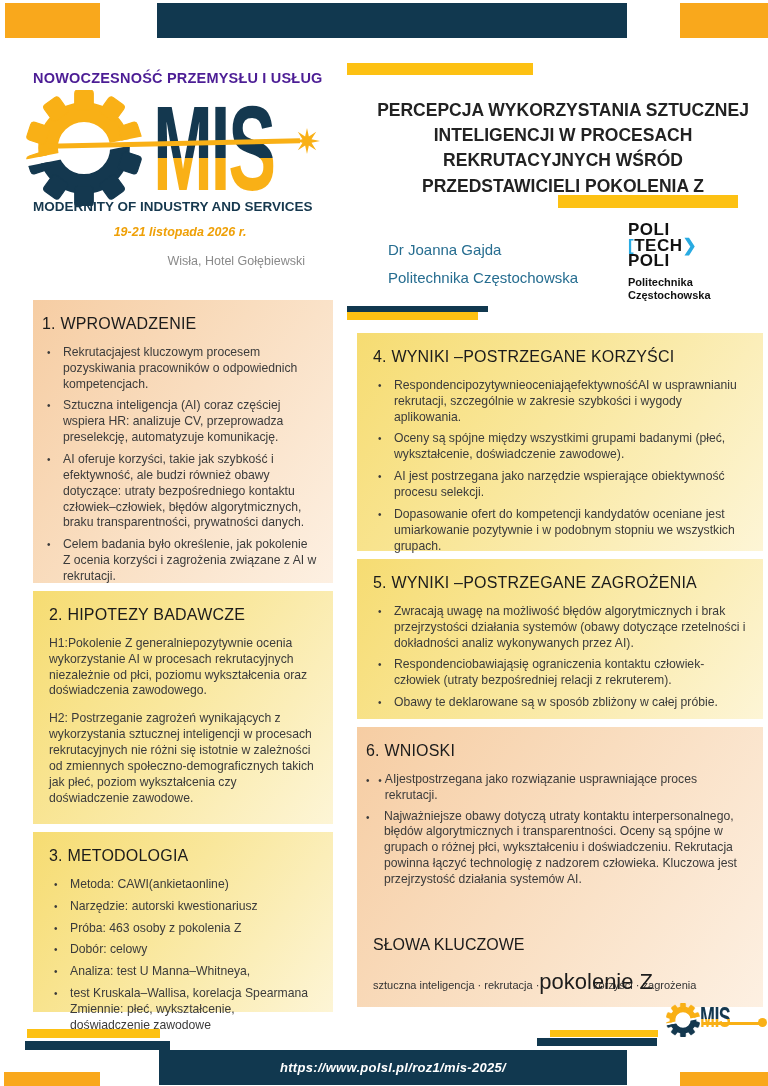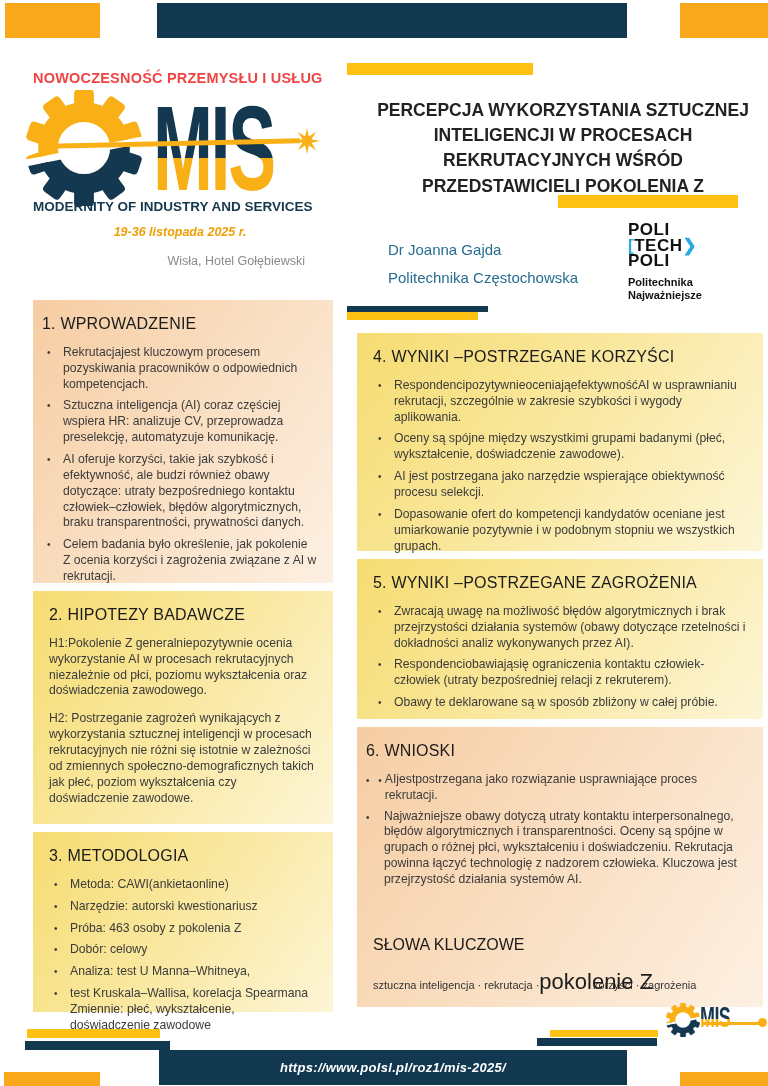--- a/index.html
+++ b/index.html
@@ -6,21 +6,21 @@
   .poster{
     position:relative;width:768px;height:1086px;margin:0 auto;background:#ffffff;
     font-family:"Liberation Sans",sans-serif;color:#3b3b3b;overflow:hidden;
   }
   
   .bar{position:absolute;}
   .bar-navy{background:#11384F;}
   .bar-yellow{background:#F9A81C;}
   .bar-goldenrod{background:#FDC113;}
   
-  .conf-pl{position:absolute;left:33px;top:70px;width:300px;font-size:14.5px;font-weight:700;color:#ef4444;letter-spacing:.2px;}
+  .conf-pl{position:absolute;left:33px;top:70px;width:300px;font-size:14.5px;font-weight:700;color:#4c1d95;letter-spacing:.2px;}
   .gear-main{position:absolute;left:26px;top:90px;width:116px;height:116px;}
   .mis-text{
     font-weight:700;line-height:1;color:transparent;
     background:linear-gradient(to bottom,#14384F 0%,#14384F 58%,#F9B016 58%,#F9B016 100%);
     -webkit-background-clip:text;background-clip:text;
   }
   .mis-main{position:absolute;left:153px;top:88px;font-size:120px;transform:scaleX(.6);transform-origin:left top;letter-spacing:-4px;}
   .logo-line{position:absolute;left:48px;top:141px;width:252px;height:5px;background:#F9B016;transform:rotate(-1.2deg);}
   .star-main{position:absolute;left:294px;top:128px;width:26px;height:26px;}
   .conf-en{position:absolute;left:33px;top:199px;width:300px;font-size:13.5px;font-weight:700;color:#16384E;}
@@ -105,36 +105,36 @@
   <svg class="gear-main" viewBox="0 0 100 100">
     <use href="#gearShape" fill="#F9B016" stroke="#F9B016" clip-path="url(#clipTop)"></use>
     <use href="#gearShape" fill="#14384F" stroke="#14384F" clip-path="url(#clipBot)"></use>
   </svg>
   <div class="mis-main mis-text">MIS</div>
   <div class="logo-line"></div>
   <svg class="star-main" viewBox="0 0 24 24">
     <use href="#star8" fill="#F9B016"></use>
   </svg>
   <div class="conf-en">MODERNITY OF INDUSTRY AND SERVICES</div>
-  <div class="conf-date">19-36 listopada 2025 r.</div>
+  <div class="conf-date">19-21 listopada 2026 r.</div>
   <div class="conf-venue">Wisła, Hotel Gołębiewski</div>
 
   <h1 class="poster-title">PERCEPCJA WYKORZYSTANIA SZTUCZNEJ INTELIGENCJI W PROCESACH REKRUTACYJNYCH WŚRÓD PRZEDSTAWICIELI POKOLENIA Z</h1>
   <div class="author-block">
     <div>Dr Joanna Gajda</div>
     <div>Politechnika Częstochowska</div>
   </div>
 
   <div class="pcz">
     <div class="pcz-big">POLI</div>
     <div class="pcz-big"><span class="pcz-cyan">[</span><span>TECH</span><span class="pcz-cyan">❯</span></div>
     <div class="pcz-big">POLI</div>
     <div class="pcz-cap">
       <div>Politechnika</div>
-      <div>Najważniejsze</div>
+      <div>Częstochowska</div>
     </div>
   </div>
 
   <section class="box sec-peach" style="left:33px;top:300px;width:300px;height:283px;">
     <h2>1. WPROWADZENIE</h2>
     <ul class="blist">
 
     <li><span>Rekrutacjajest kluczowym procesem pozyskiwania pracowników o odpowiednich kompetencjach.</span></li>
         <li><span>Sztuczna inteligencja (AI) coraz częściej wspiera HR: analizuje CV, przeprowadza preselekcję, automatyzuje komunikację.</span></li>
         <li><span>AI oferuje korzyści, takie jak szybkość i efektywność, ale budzi również obawy dotyczące: utraty bezpośredniego kontaktu człowiek–człowiek, błędów algorytmicznych, braku transparentności, prywatności danych.</span></li>

